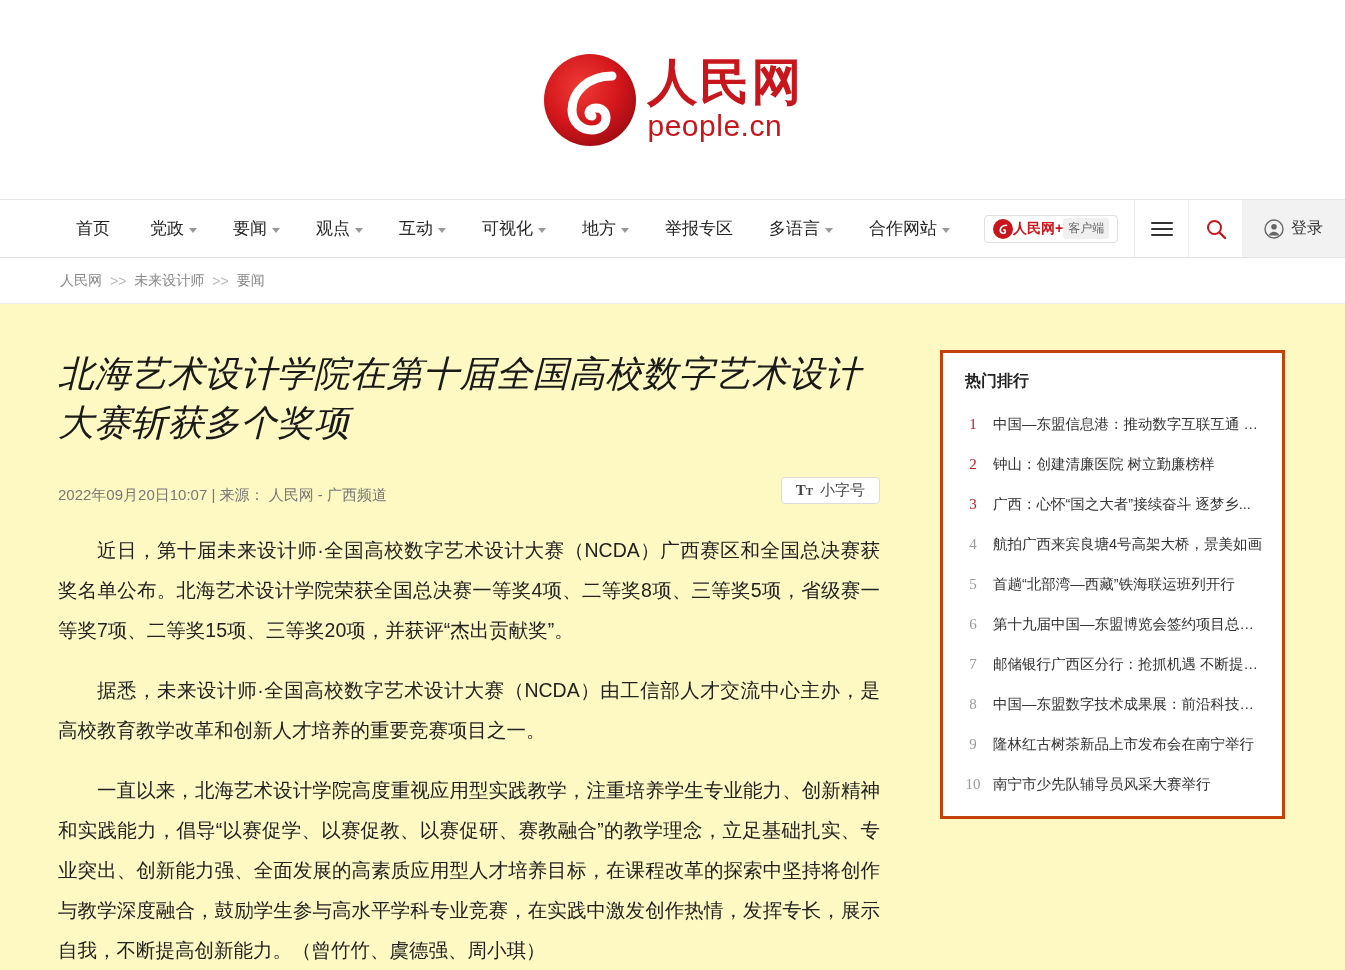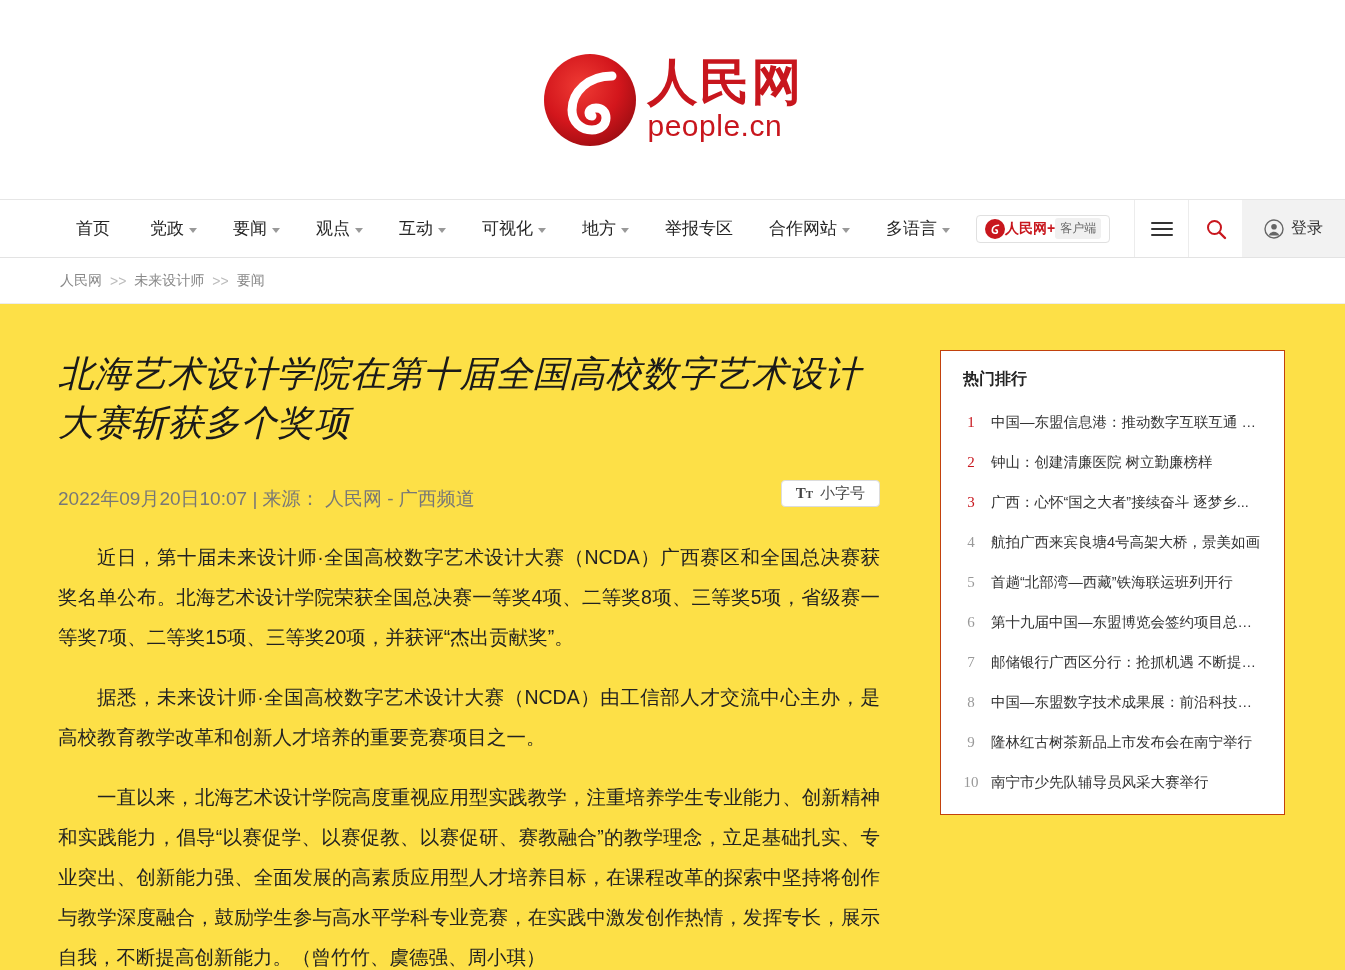--- a/index.html
+++ b/index.html
@@ -4,21 +4,21 @@
 <style>
   * { box-sizing: border-box; }
   html, body {
     margin: 0; padding: 0;
     width: 1345px; height: 970px;
     background: #ffffff;
     font-family: "Liberation Sans", "DejaVu Sans", sans-serif;
     color: #333;
     overflow: hidden;
   }
-  .page { width: 1345px; height: 970px; position: relative; background:#fde047; }
+  .page { width: 1345px; height: 970px; position: relative; background:#fef9c3; }
 
   
   .masthead {
     height: 200px;
     display: flex; align-items: center; justify-content: center;
     background: #fff;
     border-bottom: 1px solid #e6e6e6;
   }
   .logo-wrap { display: flex; align-items: center; gap: 10px; }
   .logo-mark { width: 96px; height: 96px; position: relative; }
@@ -53,21 +53,21 @@
   .caret {
     width: 0; height: 0;
     border-left: 4px solid transparent;
     border-right: 4px solid transparent;
     border-top: 5px solid #999;
     margin-top: 3px;
   }
   .nav-app {
     display: flex; align-items: center; gap: 0;
     background: #fff; border: 1px solid #e0e0e0; border-radius: 4px;
-    height: 28px; padding: 0 8px; margin-left: 8px; align-self: center;
+    height: 28px; padding: 0 8px; margin-left: 16px; align-self: center;
   }
   .nav-app .dot {
     width: 20px; height: 20px; border-radius: 50%;
     background: #C8161D; display:flex; align-items:center; justify-content:center;
   }
   .nav-app .dot svg { display:block; }
   .nav-app .t1 { font-size: 14px; color: #C8161D; font-weight: bold; }
   .nav-app .t2 {
     font-size: 12px; color: #666; background: #f0f0f0;
     border-radius: 3px; padding: 2px 5px; text-align: right;
@@ -106,40 +106,40 @@
   .art-title {
     font-size: 36px; line-height: 1.35; color: #1a1a1a;
     font-weight: normal; margin: 0 0 28px 0;
     letter-spacing: 0.5px;
     font-style: italic;
   }
   .art-meta {
     display: flex; align-items: center; justify-content: space-between;
     padding-bottom: 14px;
   }
-  .meta-left { font-size: 19px; color: #777; margin-top: 11px; }
+  .meta-left { font-size: 15px; color: #777; margin-top: 11px; }
   .meta-left .src-name { color: #777; }
   .fontsize-btn {
     display: flex; align-items: center; gap: 7px;
     border: 1px solid #dcdcdc; border-radius: 4px;
     height: 27px; padding: 0 14px; font-size: 15px; color: #444;
     cursor: pointer; background:#fff;
   }
   .tt { font-weight: bold; font-family: "Liberation Serif", serif; }
   .tt small { font-size: 11px; }
   .art-body { padding-top: 12px; }
   .art-body p {
     font-size: 19.5px; line-height: 2.05; color: #222;
     margin: 0 0 20px 0; text-indent: 2em; text-align: justify;
   }
 
   
   .sidebar { width: 405px; padding: 46px 0 0 0; }
   .rank-box {
-    width: 345px; border: 1px solid #c2410c; background: #fff;
+    width: 345px; border: 3px solid #c2410c; background: #fff;
     padding: 0 0 12px 0;
   }
   .rank-head {
     font-size: 16px; color: #222; font-weight: bold;
     padding: 18px 0 12px 22px;
   }
   .rank-item {
     display: flex; align-items: center; gap: 12px;
     padding: 0 18px 0 22px; height: 40px;
     font-size: 14.5px; color: #333;
@@ -207,25 +207,25 @@
       <span class="caret"></span>
     </div>
     <div class="nav-item">
       <span>地方</span>
       <span class="caret"></span>
     </div>
     <div class="nav-item">
       <span>举报专区</span>
     </div>
     <div class="nav-item">
+      <span>多语言</span>
+      <span class="caret"></span>
+    </div>
+    <div class="nav-item">
       <span>合作网站</span>
-      <span class="caret"></span>
-    </div>
-    <div class="nav-item">
-      <span>多语言</span>
       <span class="caret"></span>
     </div>
 
     <div class="nav-app">
       <span class="dot">
         <svg width="14" height="14" viewBox="0 0 14 14">
           <path d="M10.5 3.2C6.8 3.2 4.3 5.6 4.3 8.2c0 1.8 1.3 3 3 3 1.2 0 2.1-0.8 2.1-1.8 0-0.9-0.6-1.5-1.5-1.5" fill="none" stroke="#fff" stroke-width="1.6" stroke-linecap="round"></path>
         </svg>
       </span>
       <span class="t1">人民网+</span>

